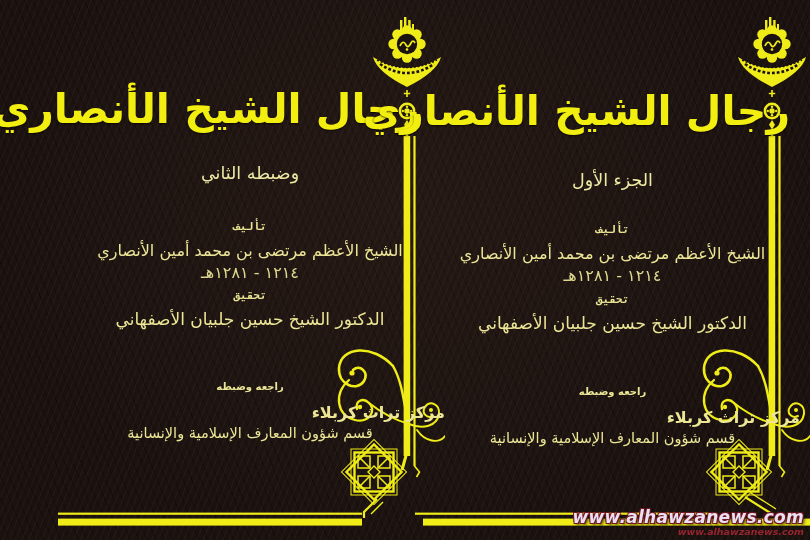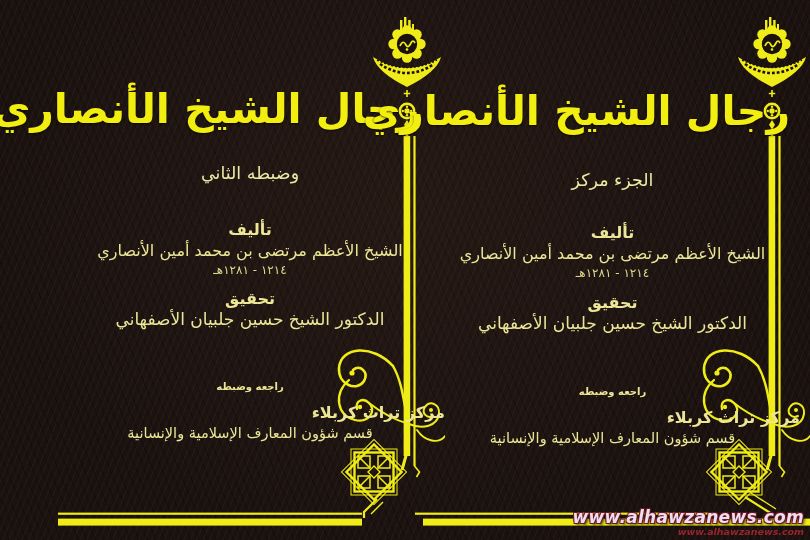--- a/index.html
+++ b/index.html
@@ -19,23 +19,23 @@
   .txt{
     position:absolute;text-align:center;direction:rtl;
     color:#ece696;line-height:1.15;white-space:nowrap;
   }
   .title{
     font-size:41px;font-weight:bold;color:#f2ee10;
     text-shadow:0 1px 2px rgba(0,0,0,0.65);
     letter-spacing:-1px;
   }
   .part{font-size:17.5px;color:#eee9a4;}
-  .h-small{font-size:16px;font-weight:bold;}
+  .h-small{font-size:11px;font-weight:bold;font-family:Liberation Mono, monospace;}
   .author{font-size:16px;}
-  .dates{font-size:12px;color:#ded98e;}
+  .dates{font-size:16px;color:#ded98e;}
   .editor{font-size:17px;}
   .review{font-size:10px;font-weight:bold;}
   .publisher{font-size:16px;font-weight:bold;text-align:right;}
   .department{font-size:14.5px;}
 
   
   .cover-left  .title{left:25px;width:395px;top:86px;}
   .cover-left  .part{left:55px;width:390px;top:163px;}
   .cover-left  .h-author{left:55px;width:390px;top:221px;}
   .cover-left  .author{left:30px;width:440px;top:242px;}
@@ -193,21 +193,21 @@
       <path d="M 364.5,466 l 5,6 -3,5" stroke-width="1.6"></path>
     </g>
     <g fill="#f0ec18">
       <rect x="0" y="512.6" width="300" height="2.2"></rect>
       <rect x="8" y="518.6" width="387" height="7"></rect>
     </g>
     <use href="#corner-set" x="357"></use>
   </svg>
 
   <div class="txt title">رجال الشيخ الأنصاري</div>
-  <div class="txt part">الجزء مركز</div>
+  <div class="txt part">الجزء الأول</div>
   <div class="txt h-small h-author">تأليف</div>
   <div class="txt author">الشيخ الأعظم مرتضى بن محمد أمين الأنصاري</div>
   <div class="txt dates">١٢١٤ - ١٢٨١هـ</div>
   <div class="txt h-small h-editor">تحقيق</div>
   <div class="txt editor">الدكتور الشيخ حسين جلبيان الأصفهاني</div>
   <div class="txt review">راجعه وضبطه</div>
   <div class="txt publisher">مركز تراث كربلاء</div>
   <div class="txt department">قسم شؤون المعارف الإسلامية والإنسانية</div>
 </div>
 

